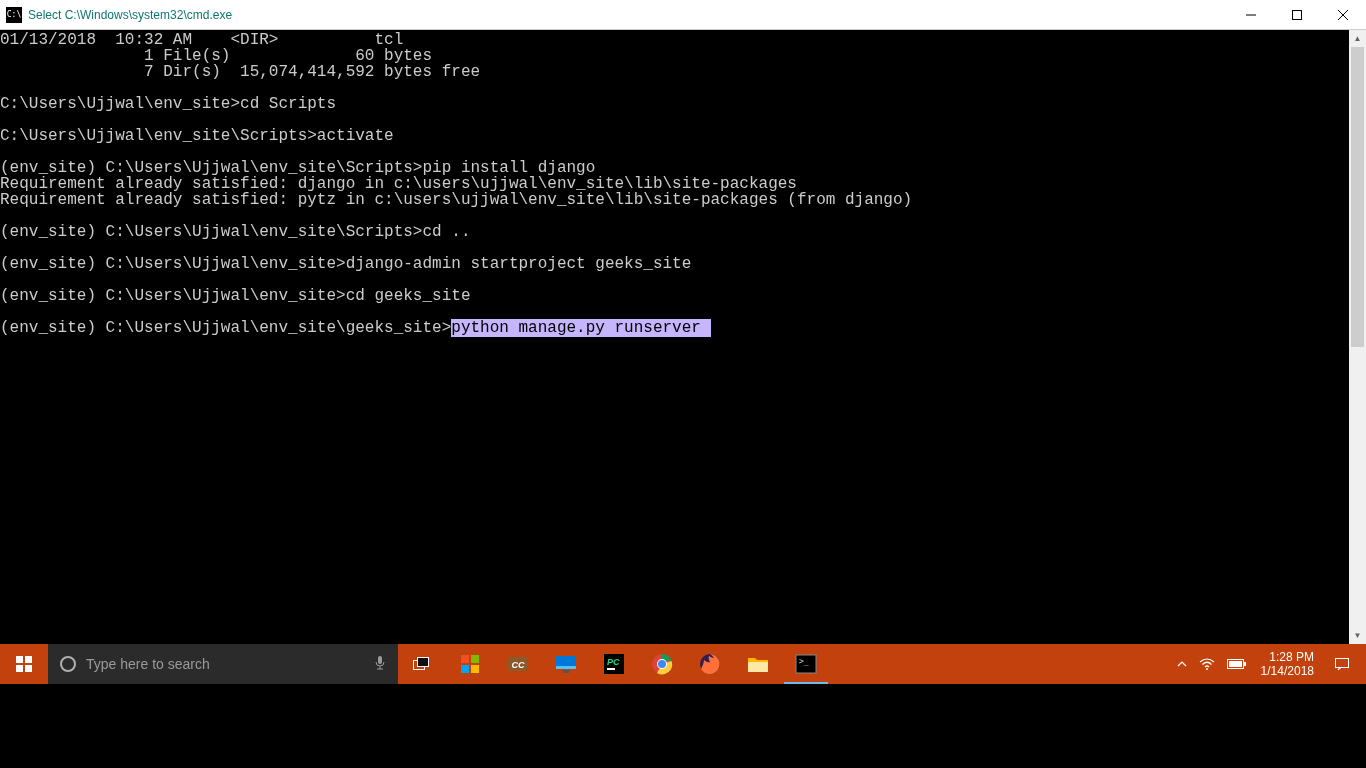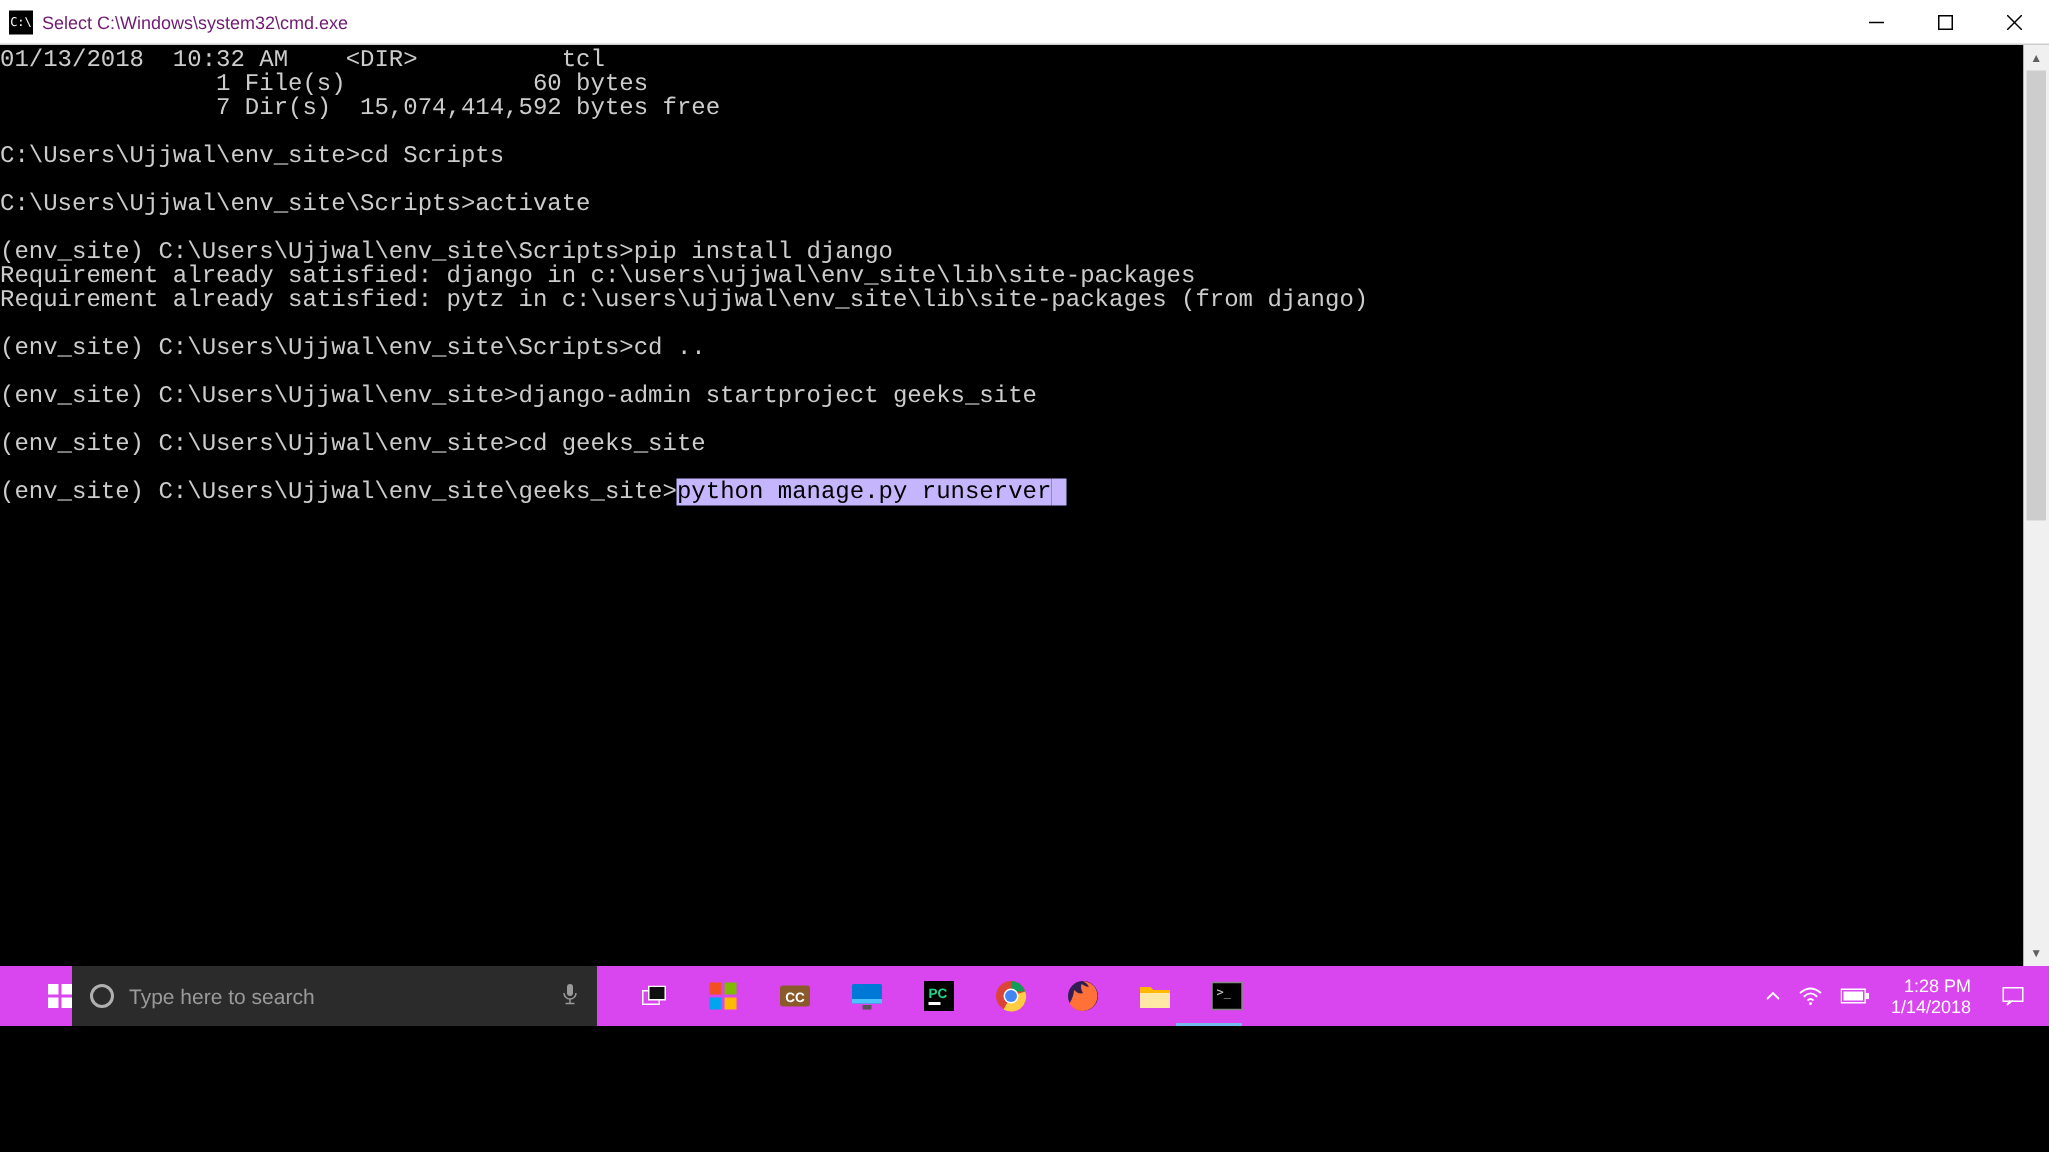--- a/index.html
+++ b/index.html
@@ -16,21 +16,21 @@
   }
   .titlebar-icon {
     width: 16px; height: 16px;
     background: #000;
     color: #fff;
     font-size: 8px;
     font-family: monospace;
     display: flex; align-items: center; justify-content: center;
     margin-right: 6px;
   }
-  .titlebar-text { font-size: 12px; color: #701a75; flex: 1; }
+  .titlebar-text { font-size: 12px; color: #0f766e; flex: 1; }
   .win-controls { display: flex; height: 100%; }
   .win-btn {
     width: 46px; height: 100%;
     display: flex; align-items: center; justify-content: center;
     font-size: 10px; color: #000;
   }
   
   
   .terminal-wrap {
     position: relative;
@@ -68,29 +68,30 @@
   .scroll-thumb {
     position:absolute; left:2px; right:2px;
     top: 0; height: 300px;
     background: #cdcdcd;
   }
   .scroll-arrow.bottom { position:absolute; bottom:0; }
   
   
   .taskbar {
     height: 40px;
-    background: #d946ef;
+    background: #c2410c;
     display: flex;
     align-items: stretch;
     color: #fff;
   }
   .task-btn {
     width: 48px;
-    display: flex; align-items: center; justify-content: flex-end;
+    display: flex; align-items: center; justify-content: center;
     position: relative;
+    font-style: italic;
   }
   .task-btn.active::after {
     content:""; position:absolute; bottom:0; left:2px; right:2px; height:2px; background:#76b9ed;
   }
   .start-icon svg { width: 16px; height: 16px; }
   .search-box {
     width: 350px;
     background: #2b2b2b;
     display: flex; align-items: center;
     padding: 0 12px;

